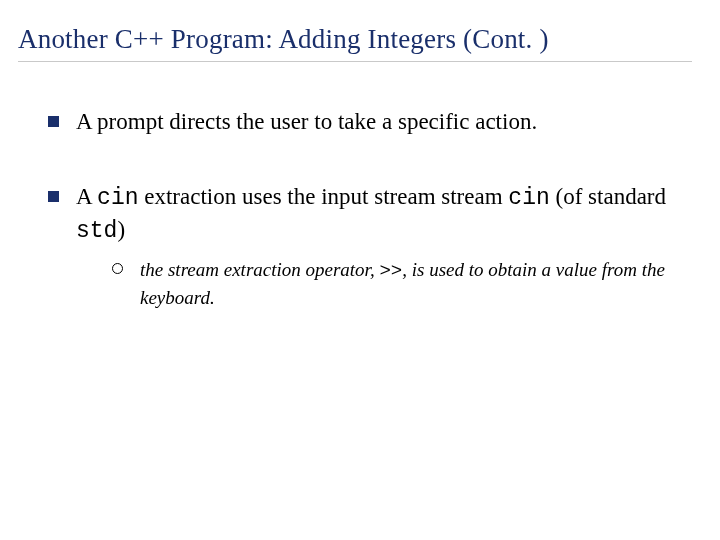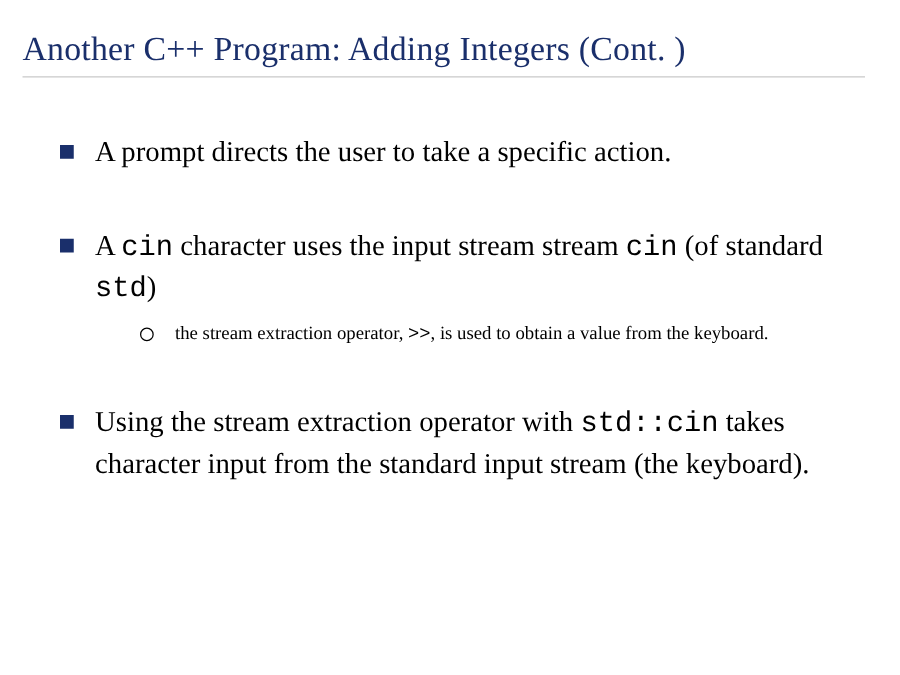--- a/index.html
+++ b/index.html
@@ -51,23 +51,24 @@
     height: 11px;
     background: #1a2f6b;
   }
   ul.level2 {
     list-style: none;
     margin: 10px 0 12px 0;
     padding: 0 0 0 36px;
   }
   ul.level2 > li {
     position: relative;
-    font-size: 15px;
+    font-size: 19px;
     line-height: 1.35;
     padding-left: 28px;
+    font-style: italic;
   }
   ul.level2 > li::before {
     content: "";
     position: absolute;
     left: 0;
     top: 0.32em;
     width: 11px;
     height: 11px;
     border: 1.5px solid #000;
     border-radius: 50%;
@@ -85,27 +86,24 @@
   <h1 class="title">Another C++ Program: Adding Integers (Cont. )</h1>
   <hr class="rule">
 
   <ul class="level1">
 
     <li>
       <span class="inline">A </span><span class="inline">prompt</span><span class="inline"> directs the user to take a specific action.</span>
     </li>
 
     <li>
-      <span class="inline">A </span><span class="inline mono">cin</span><span class="inline"> character uses the </span><span class="inline">input stream stream</span><span class="inline"> </span><span class="inline mono">cin</span><span class="inline"> (of standard </span><span class="inline mono">std</span><span class="inline">)</span>
+      <span class="inline">A </span><span class="inline mono">cin</span><span class="inline"> extraction uses the </span><span class="inline">input stream stream</span><span class="inline"> </span><span class="inline mono">cin</span><span class="inline"> (of standard </span><span class="inline mono">std</span><span class="inline">)</span>
 
       <ul class="level2">
         <li>
           <span class="inline">the </span><span class="inline">stream extraction operator</span><span class="inline">, </span><span class="inline mono">&gt;&gt;</span><span class="inline">, is used to obtain a value from the keyboard.</span>
         </li>
       </ul>
     </li>
 
-    <li>
-      <span class="inline">Using the stream extraction operator with </span><span class="inline mono">std::cin</span><span class="inline"> takes character input from the </span><span class="inline">standard input stream</span><span class="inline"> (the keyboard).</span>
-    </li>
 
   </ul>
 </div>
 
 </body></html>

